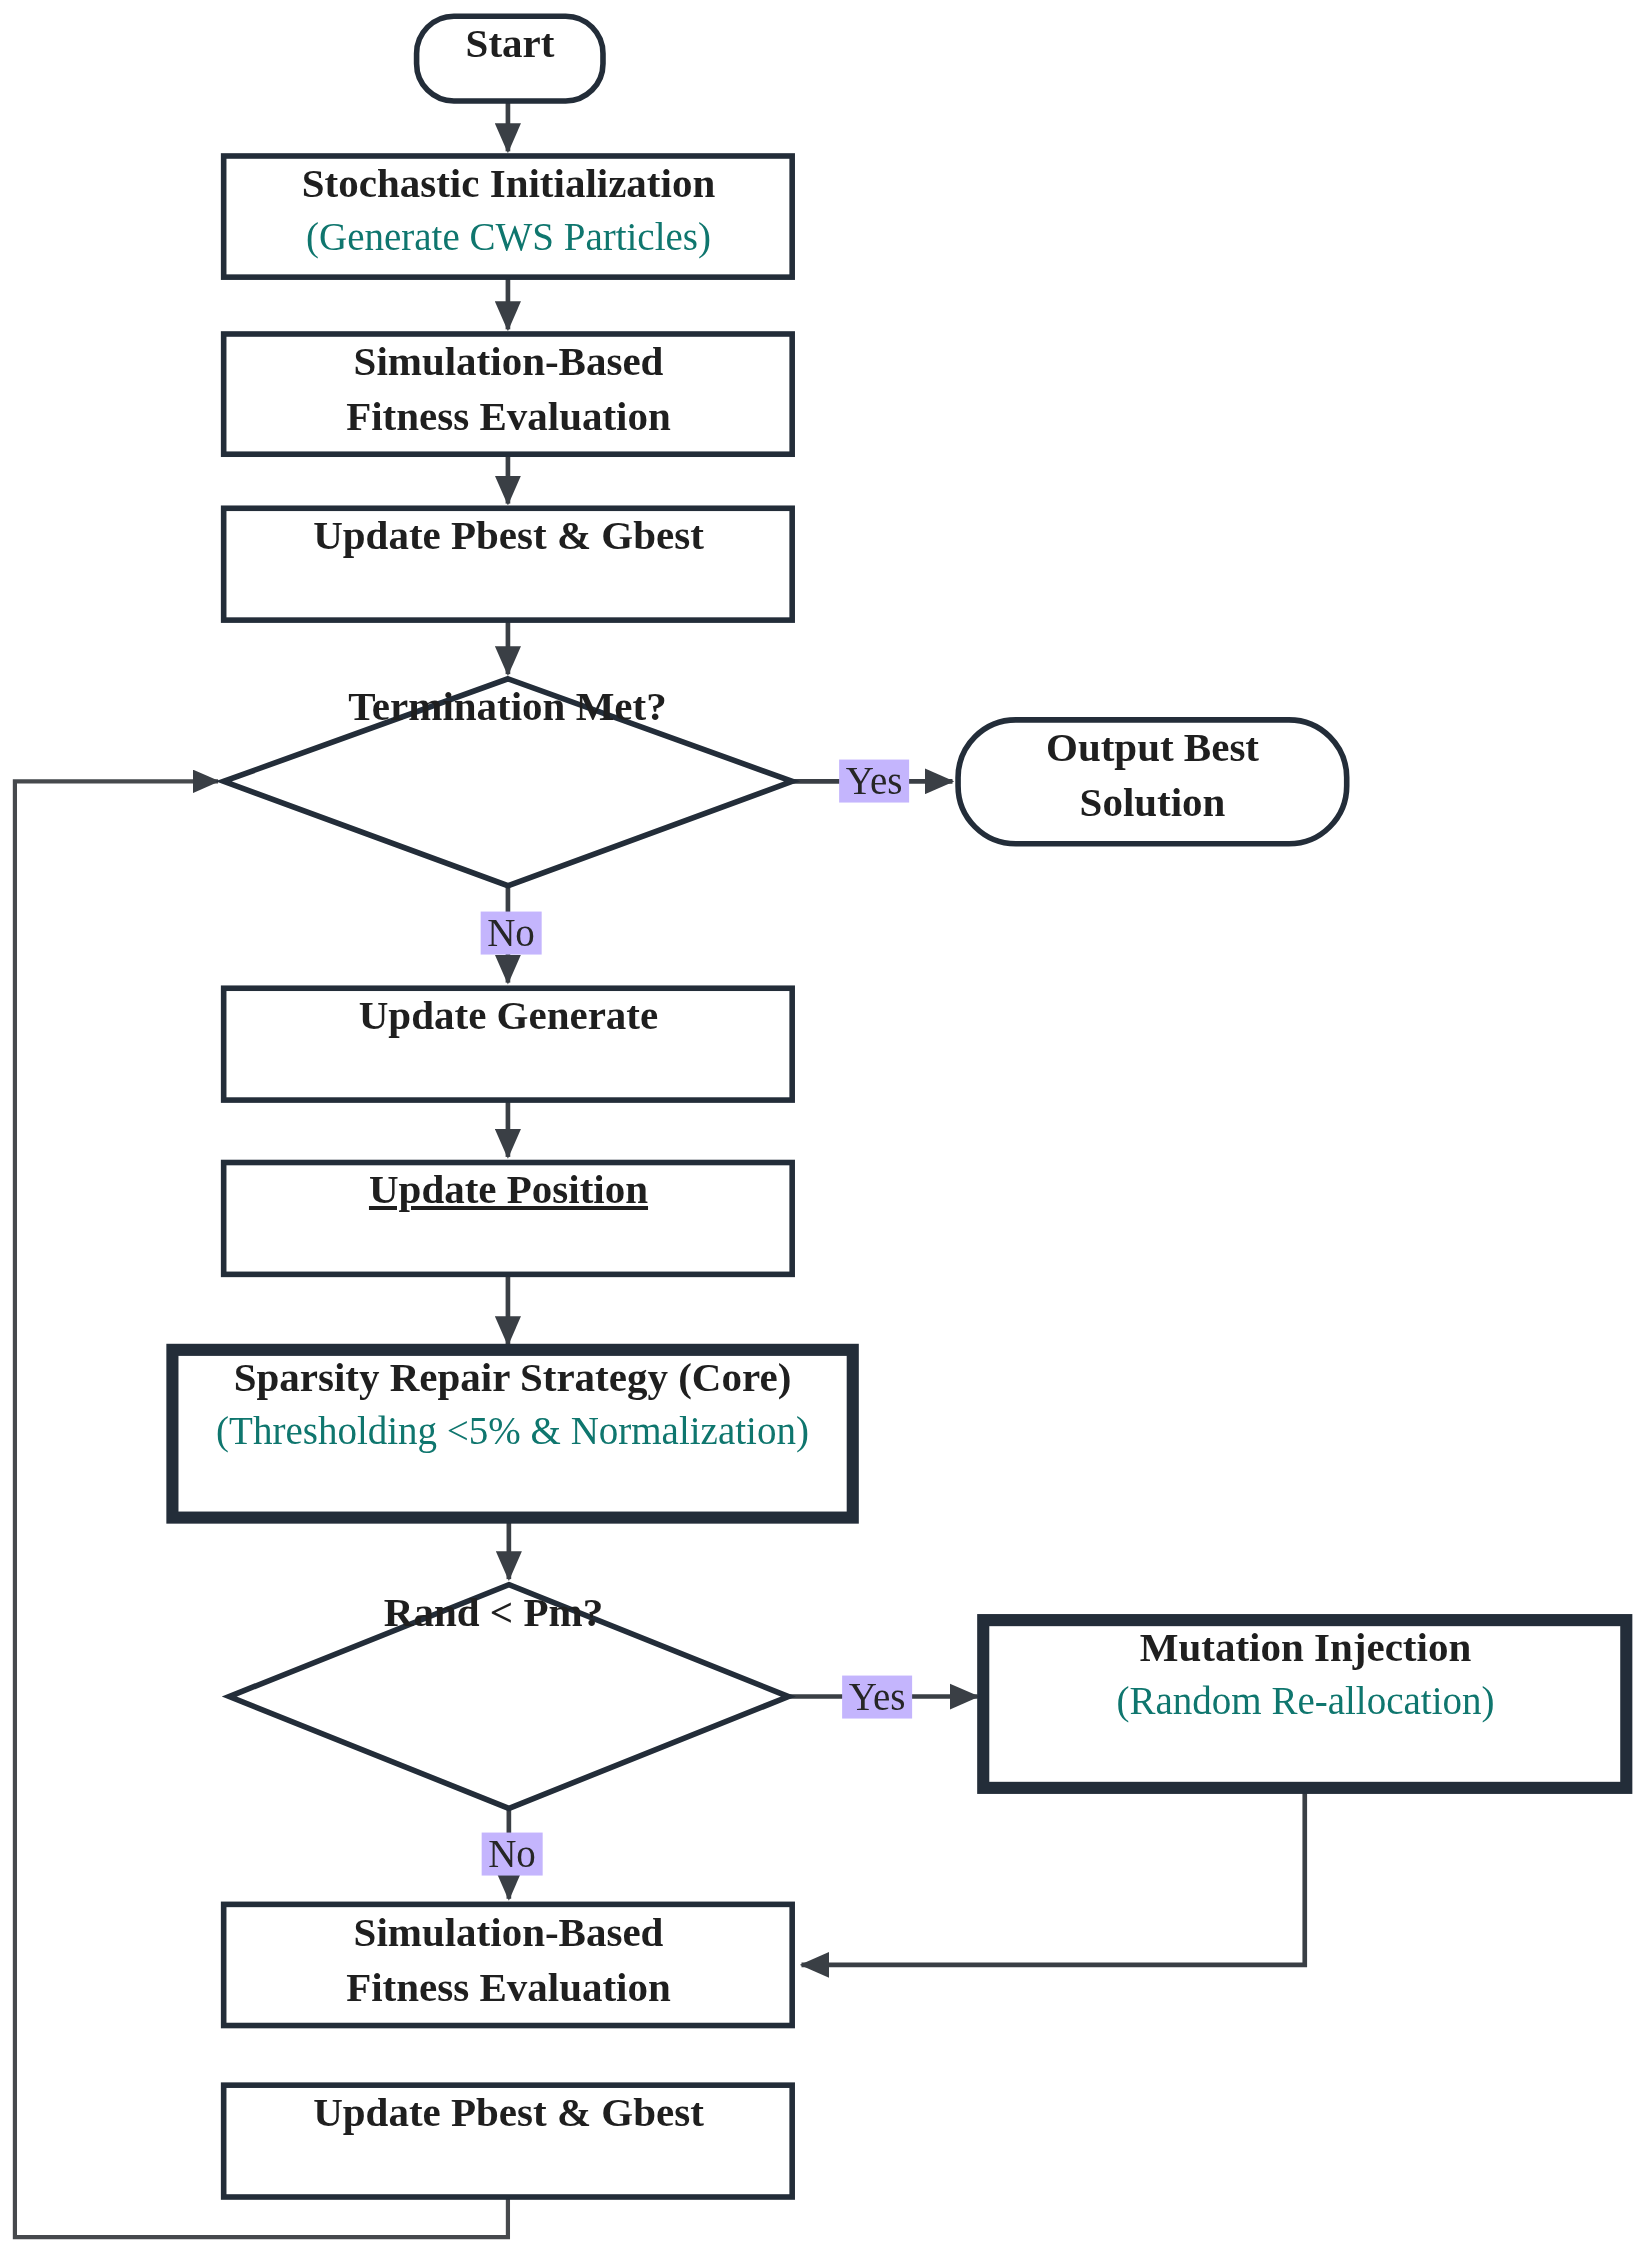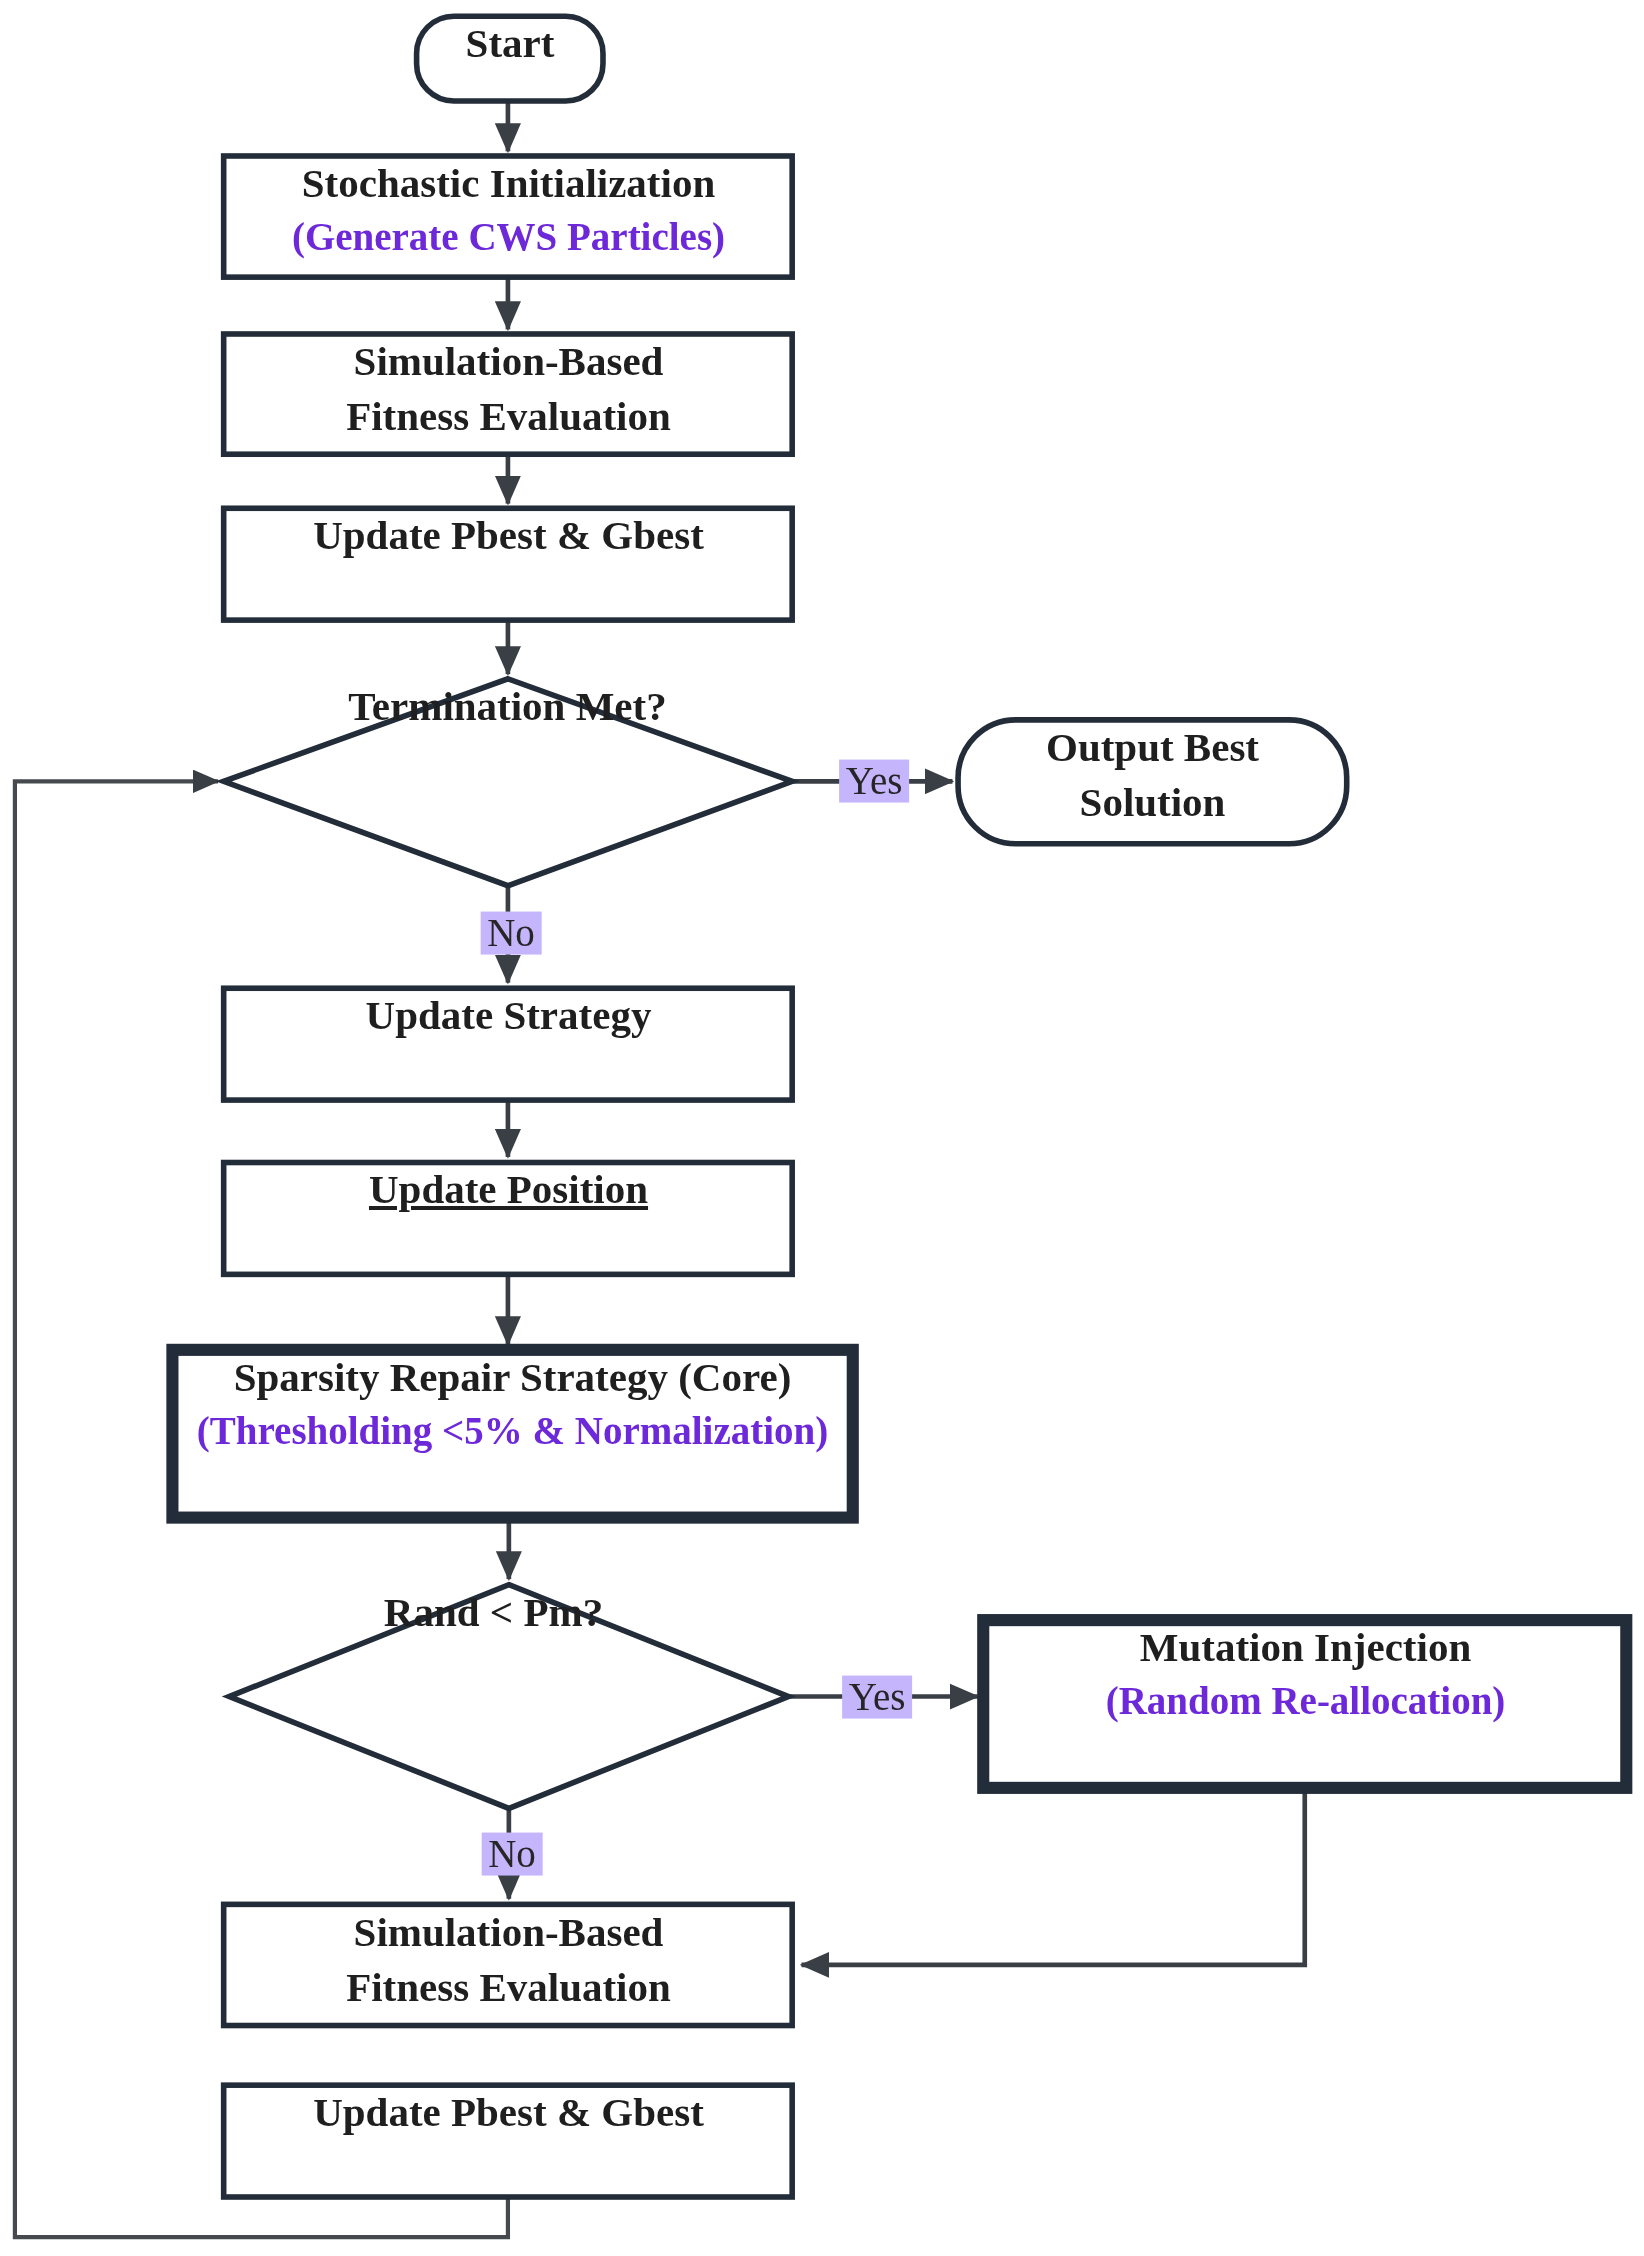--- a/index.html
+++ b/index.html
@@ -3,21 +3,21 @@
 <meta charset="utf-8">
 <style>
   html,body{margin:0;padding:0;background:#ffffff;}
   body{width:1644px;height:2257px;position:relative;
        font-family:"Liberation Serif","DejaVu Serif",serif;color:#1f1f1f;}
   .canvas{position:absolute;left:0;top:0;width:1644px;height:2257px;}
   svg.wires{position:absolute;left:0;top:0;}
   .lbl{position:absolute;display:flex;flex-direction:column;align-items:center;
        justify-content:flex-start;text-align:center;line-height:1.35;}
   .t{font-weight:bold;font-size:41px;}
-  .s{font-weight:bold;font-size:39px;color:#6d28d9;}
+  .s{font-weight:normal;font-size:39px;color:#0f766e;}
   .edge{position:absolute;transform:translate(-50%,-50%);background:#c4b5fd;
         padding:0 6.5px;font-size:39px;font-weight:normal;color:#262626;line-height:1.1;}
 </style>
 </head>
 <body>
 
 <div class="canvas">
 
   <svg class="wires" width="1644" height="2257" viewBox="0 0 1764 2421">
     <defs>
@@ -76,21 +76,21 @@
   <div class="lbl" style="left:228px;top:679px;width:559px;height:207px;">
     <div class="t">Termination Met?</div>
   </div>
 
   <div class="lbl" style="left:958px;top:720px;width:389px;height:124px;">
     <div class="t">Output Best</div>
     <div class="t">Solution</div>
   </div>
 
   <div class="lbl" style="left:224px;top:988px;width:569px;height:112px;">
-    <div class="t">Update Strategy</div>
+    <div class="t">Update Generate</div>
   </div>
 
   <div class="lbl" style="left:224px;top:1162px;width:569px;height:112px;text-decoration:underline;">
     <div class="t">Update Position</div>
   </div>
 
   <div class="lbl" style="left:172px;top:1350px;width:681px;height:168px;">
     <div class="t">Sparsity Repair Strategy (Core)</div>
     <div class="s">(Thresholding &lt;5% &amp; Normalization)</div>
   </div>

